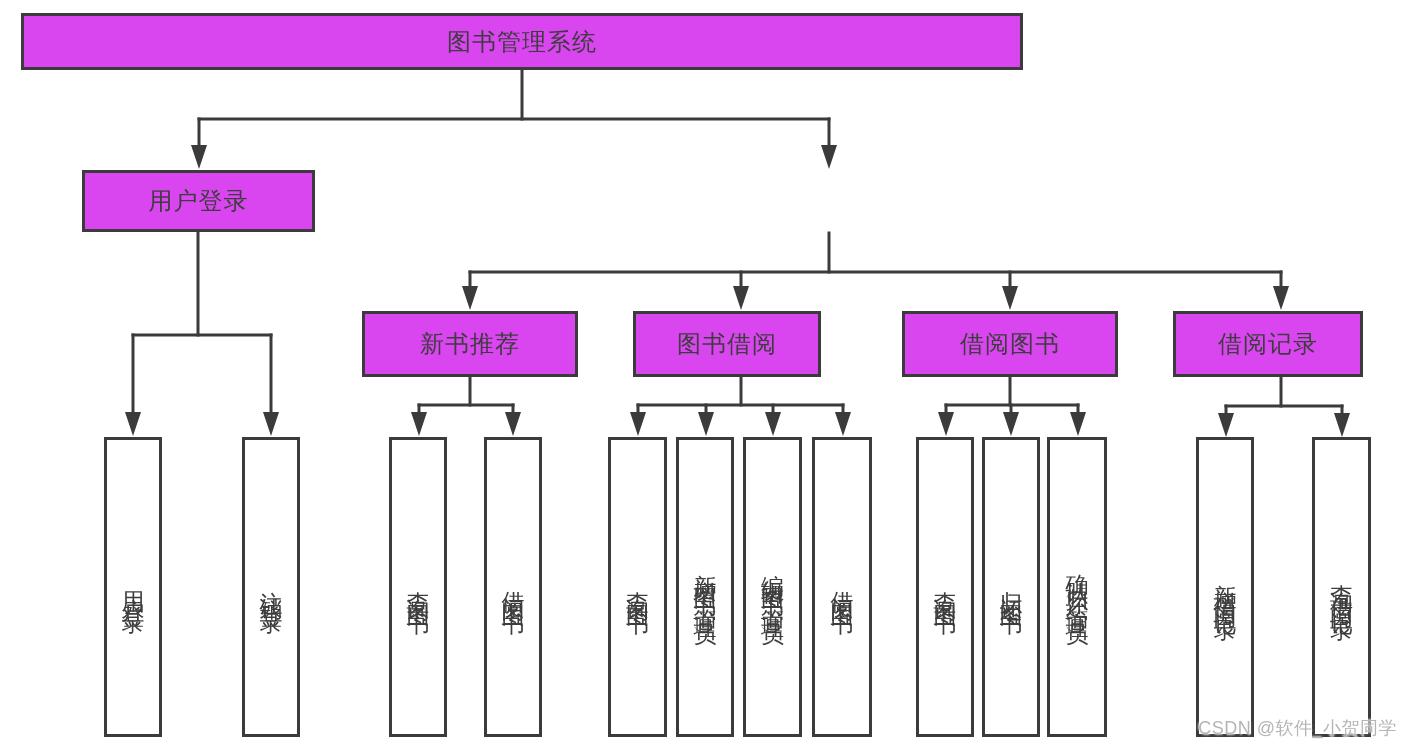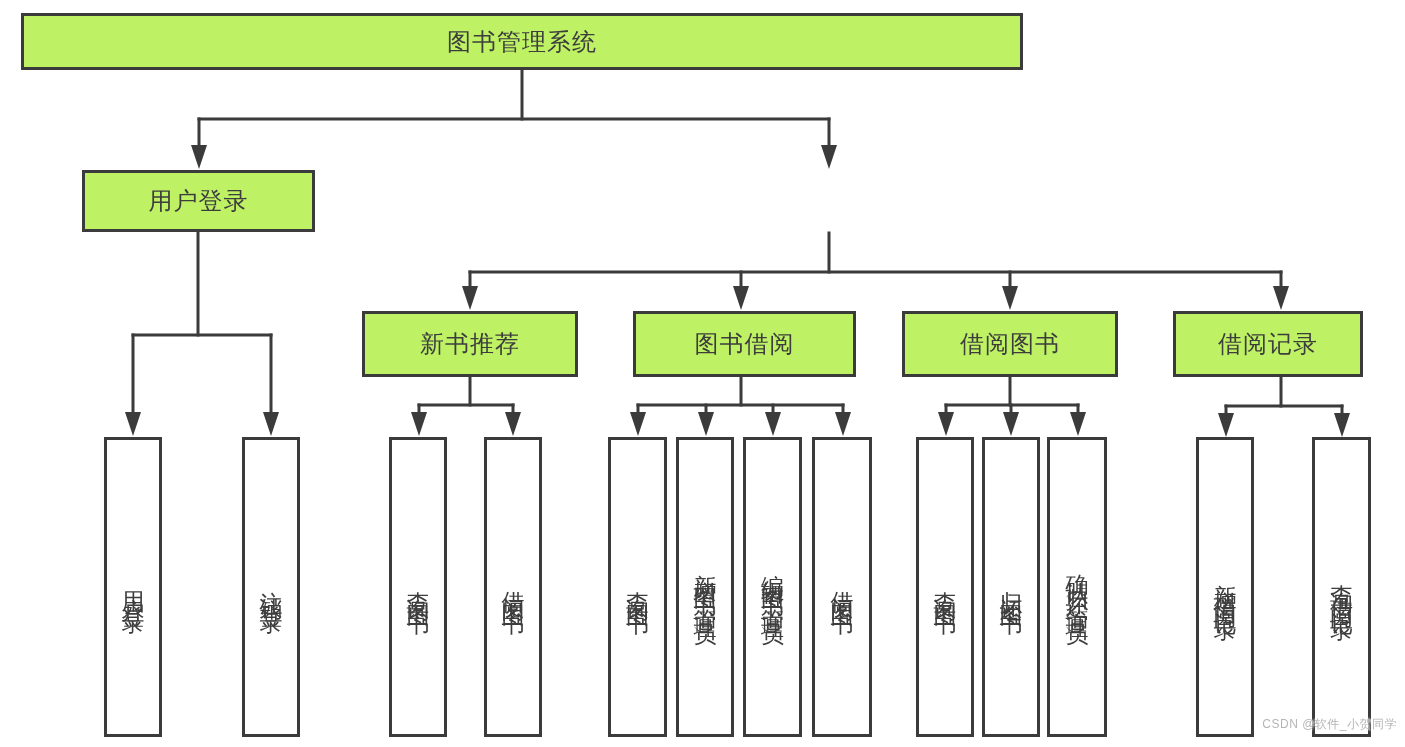--- a/index.html
+++ b/index.html
@@ -9,21 +9,21 @@
     height: 747px;
     background: #ffffff;
     font-family: "Liberation Sans", sans-serif;
     overflow: hidden;
   }
   .wires { position: absolute; left: 0; top: 0; width: 1405px; height: 747px; }
   .box {
     position: absolute;
     box-sizing: border-box;
     border: 3px solid #3b3b3b;
-    background: #bef264;
+    background: #d946ef;
     color: #3d3d3d;
     display: flex;
     align-items: center;
     justify-content: center;
     font-size: 24px;
     letter-spacing: 1px;
   }
   .vbox {
     position: absolute;
     box-sizing: border-box;
@@ -41,21 +41,21 @@
     font-size: 23px;
     line-height: 1;
     letter-spacing: 7px;
     color: #3d3d3d;
     white-space: nowrap;
   }
   .watermark {
     position: absolute;
     top: 716px;
     right: 8px;
-    font-size: 12px;
+    font-size: 18px;
     letter-spacing: 0.5px;
     color: #b5b5b5;
     text-shadow: 1px 1px 2px #ffffff, -1px -1px 2px #ffffff;
     z-index: 5;
   }
 </style>
 </head>
 <body>
 
 <div class="stage">
@@ -127,21 +127,21 @@
       <polygon points="1218,413 1234,413 1226,437"></polygon>
       <polygon points="1334,413 1350,413 1342,437"></polygon>
     </g>
   </svg>
 
   <div class="box" style="left:21px; top:13px; width:1002px; height:57px;">图书管理系统</div>
 
   <div class="box" style="left:82px; top:170px; width:233px; height:62px;">用户登录</div>
 
   <div class="box" style="left:362px; top:311px; width:216px; height:66px;">新书推荐</div>
-  <div class="box" style="left:633px; top:311px; width:223px; height:66px;">图书借阅</div>
+  <div class="box" style="left:633px; top:311px; width:188px; height:66px;">图书借阅</div>
   <div class="box" style="left:902px; top:311px; width:216px; height:66px;">借阅图书</div>
   <div class="box" style="left:1173px; top:311px; width:190px; height:66px;">借阅记录</div>
 
   <div class="vbox" style="left:104px; width:58px;">
     <span class="vlabel">用户登录</span>
   </div>
   <div class="vbox" style="left:242px; width:58px;">
     <span class="vlabel">注销登录</span>
   </div>
 

